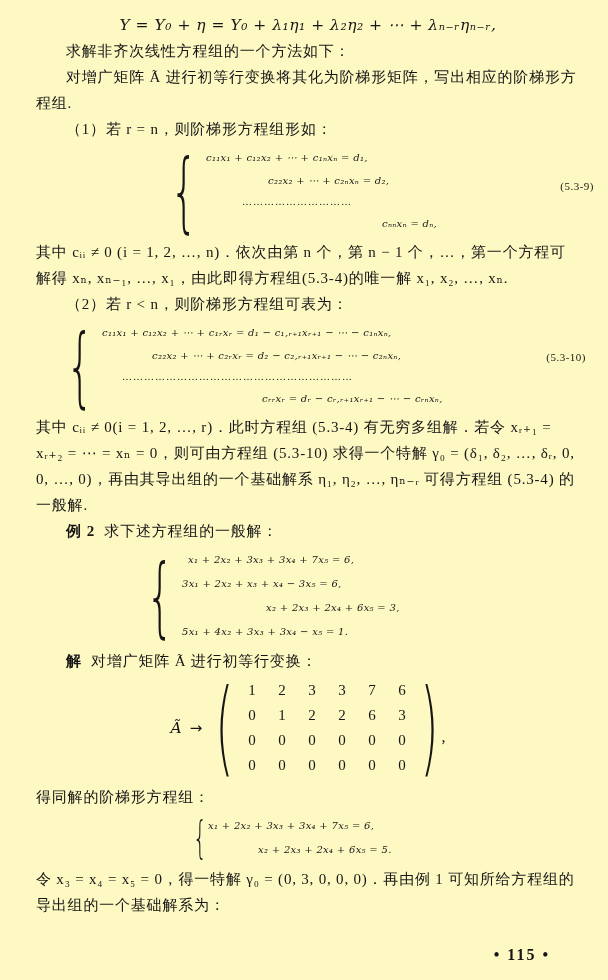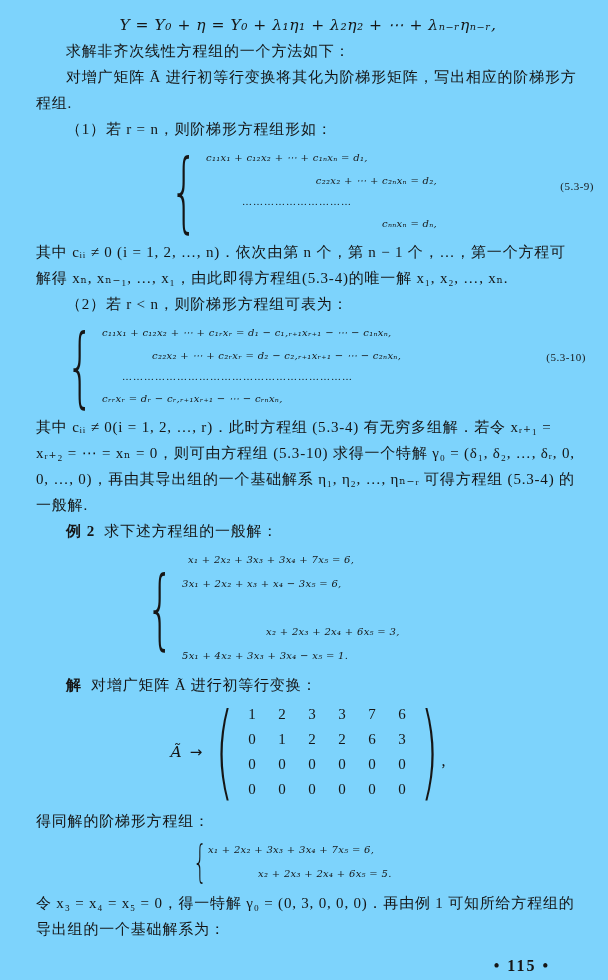--- a/index.html
+++ b/index.html
@@ -1,18 +1,18 @@
 <!DOCTYPE html>
 <html><head>
 <meta charset="utf-8">
 <style>
   html,body{margin:0;padding:0;background:#e9e7e2;}
   .page{
     width:608px;height:980px;box-sizing:border-box;position:relative;overflow:hidden;
-    background:#7dd3fc;color:#161616;
+    background:#fef9c3;color:#161616;
     font-family:"Liberation Serif","DejaVu Serif",serif;
     padding:12px 28px 0 36px;
   }
   p{margin:0;font-size:15px;line-height:26px;letter-spacing:0.8px;}
   .indent{text-indent:2em;}
   b{letter-spacing:1px;}
   .formula{
     text-align:center;font-style:italic;font-size:15.5px;line-height:26px;
     font-family:"DejaVu Serif",serif;letter-spacing:0.5px;
   }
@@ -26,45 +26,45 @@
   .dots{font-style:normal;letter-spacing:1px;line-height:20px;}
   .brace{
     font-family:"DejaVu Sans",sans-serif;font-weight:100;line-height:0.9;
     transform:scaleX(0.5);transform-origin:center;margin-right:-6px;
   }
   .sys4 .brace{font-size:88px;}
   .sys2 .brace{font-size:44px;}
   .eq-label{position:absolute;font-style:normal;font-size:11px;letter-spacing:0.5px;}
   #system1{margin-left:120px;}
   #system1 .eq-label{right:-14px;top:38%;}
-  #system1 .l1{margin-left:62px;text-align:right;} #system1 .l2{margin-left:36px;} #system1 .l3{margin-left:176px;}
+  #system1 .l1{margin-left:62px;} #system1 .l2{margin-left:36px;} #system1 .l3{margin-left:176px;}
   #system2{margin-left:16px;}
   #system2 .eq-label{right:-6px;top:34%;}
-  #system2 .l1{margin-left:50px;} #system2 .l2{margin-left:20px;} #system2 .l3{}
+  #system2 .l1{margin-left:50px;} #system2 .l2{margin-left:20px;} #system2 .l3{margin-left:160px;}
   #example-system{margin-left:96px;}
   #example-system .eq{line-height:24px;}
-  #example-system .l0{margin-left:6px;} #example-system .l2{margin-left:84px;margin-top:24px;}
+  #example-system .l0{margin-left:6px;} #example-system .l2{margin-left:84px;}
   #echelon-system{margin-left:150px;}
   #echelon-system .eq{line-height:24px;}
   #echelon-system .l1{margin-left:50px;}
   
   .matrix-fig{display:flex;justify-content:center;align-items:center;margin:4px 0 6px;}
   .matrix-symbol{font-style:italic;font-family:"DejaVu Serif",serif;font-size:15.5px;margin-right:8px;}
   .matrix-arrow{font-family:"DejaVu Sans",sans-serif;font-size:15px;margin-right:8px;}
   .paren{
     font-family:"DejaVu Sans",sans-serif;font-weight:100;font-size:104px;line-height:0.9;
     transform:scaleX(0.45);transform-origin:center;
   }
   .lparen{margin:0 -8px 0 -6px;}
   .rparen{margin:0 -8px;}
   .matrix-grid{display:grid;grid-template-columns:repeat(6,30px);}
   .matrix-grid span{text-align:center;font-size:15px;line-height:25px;}
   .matrix-suffix{font-size:16px;margin-top:18px;}
   .pagenum{
-    position:absolute;right:58px;bottom:5px;
+    position:absolute;right:58px;bottom:16px;
     font-weight:bold;font-size:16px;letter-spacing:2px;
   }
 </style>
 </head>
 <body>
 
 <div class="page">
 
   <div class="formula">Y = Y₀ + η = Y₀ + λ₁η₁ + λ₂η₂ + ⋯ + λₙ₋ᵣηₙ₋ᵣ,</div>
 

